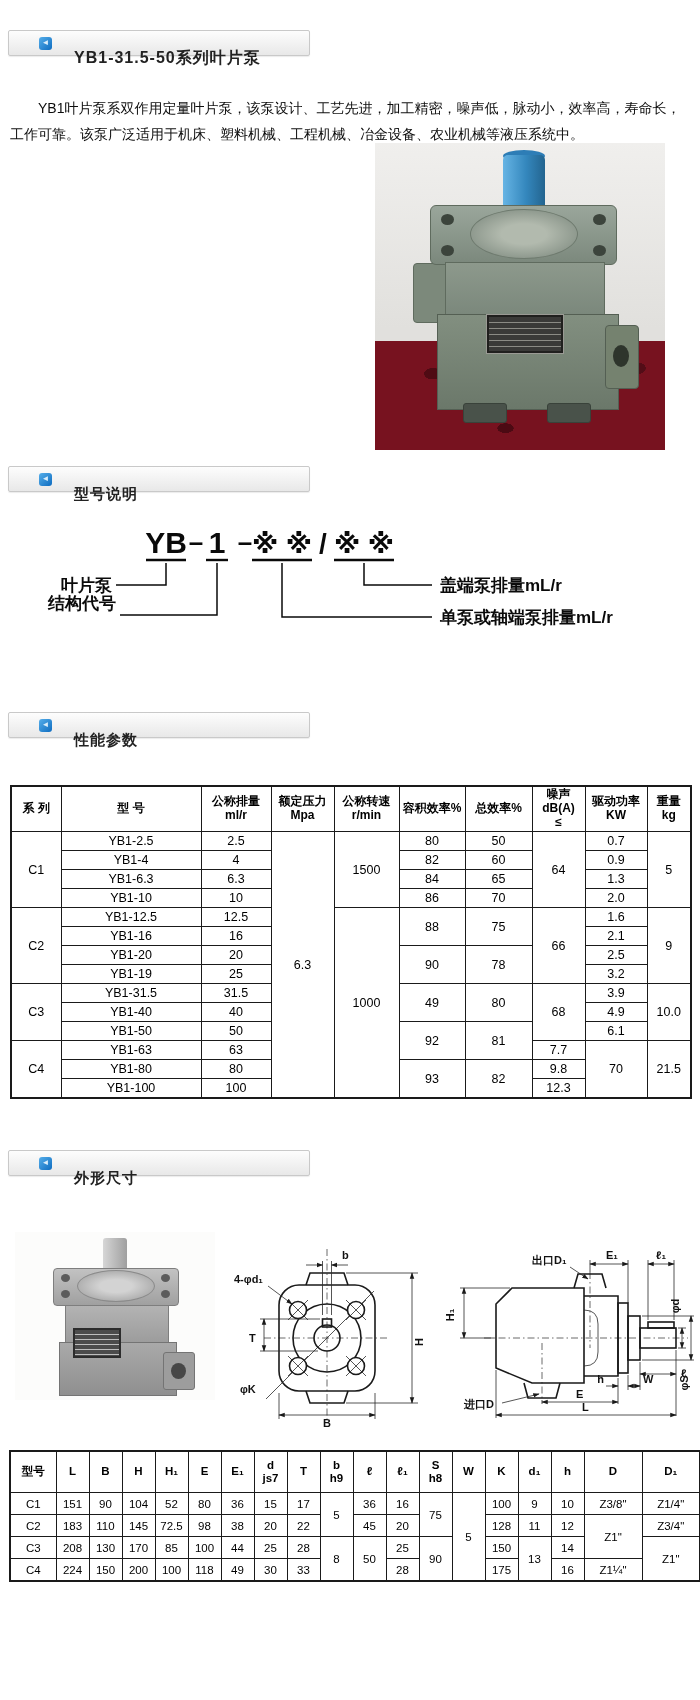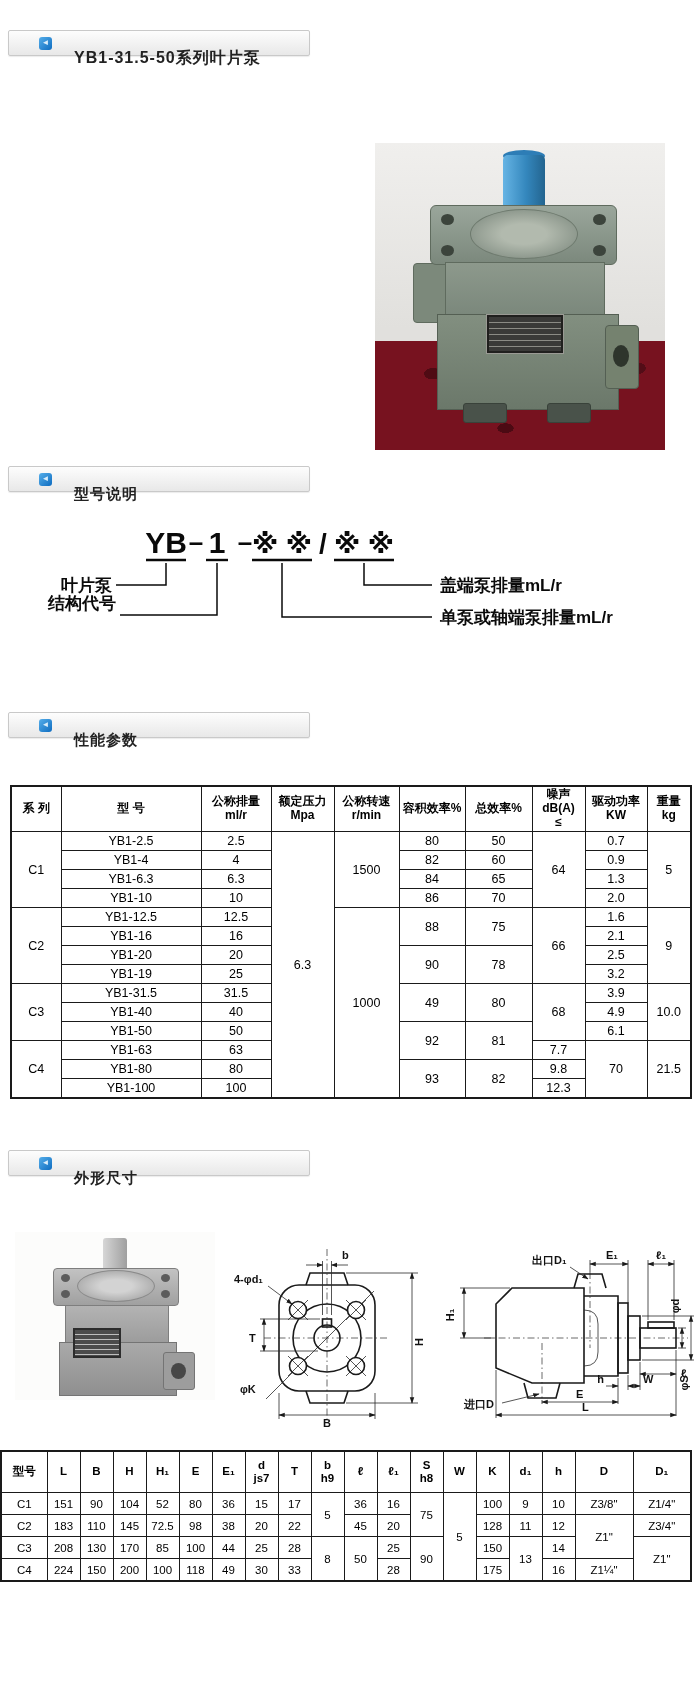--- a/index.html
+++ b/index.html
@@ -78,20 +78,21 @@
 </head>
 <body>
 
 <div id="page">
 
   <div class="section-bar" style="top:30px;">
     <span class="bar-icon">◄</span>
     <span class="bar-title big">YB1-31.5-50系列叶片泵</span>
   </div>
 
+  <p id="intro">YB1叶片泵系双作用定量叶片泵，该泵设计、工艺先进，加工精密，噪声低，脉动小，效率高，寿命长，工作可靠。该泵广泛适用于机床、塑料机械、工程机械、冶金设备、农业机械等液压系统中。</p>
 
   <div id="photo">
     <div class="cloth"></div>
     <div class="pp" id="port-left"></div>
     <div class="pp" id="blue-cap-top"></div>
     <div class="pp" id="blue-cap"></div>
     <div class="pp" id="flange">
       <div class="hole" style="left:10px;top:8px;"></div>
       <div class="hole" style="right:10px;top:8px;"></div>
       <div class="hole" style="left:10px;bottom:8px;"></div>
@@ -471,21 +472,21 @@
     </g>
     <text class="dw-text" x="140" y="150">E</text>
 
     <g class="dw-thin">
       <line x1="60" y1="122" x2="60" y2="170"></line>
       <line x1="60" y1="167" x2="240" y2="167" marker-start="url(#aws)" marker-end="url(#aws)"></line>
     </g>
     <text class="dw-text" x="146" y="163">L</text>
   </svg>
 
-  <table class="data-table" id="dim-table" style="left:0;top:1450px;width:690px;">
+  <table class="data-table" id="dim-table" style="left:9px;top:1450px;width:690px;">
       <colgroup>
         <col style="width: 46px;">
         <col style="width: 33px;">
         <col style="width: 33px;">
         <col style="width: 33px;">
         <col style="width: 33px;">
         <col style="width: 33px;">
         <col style="width: 33px;">
         <col style="width: 33px;">
         <col style="width: 33px;">

